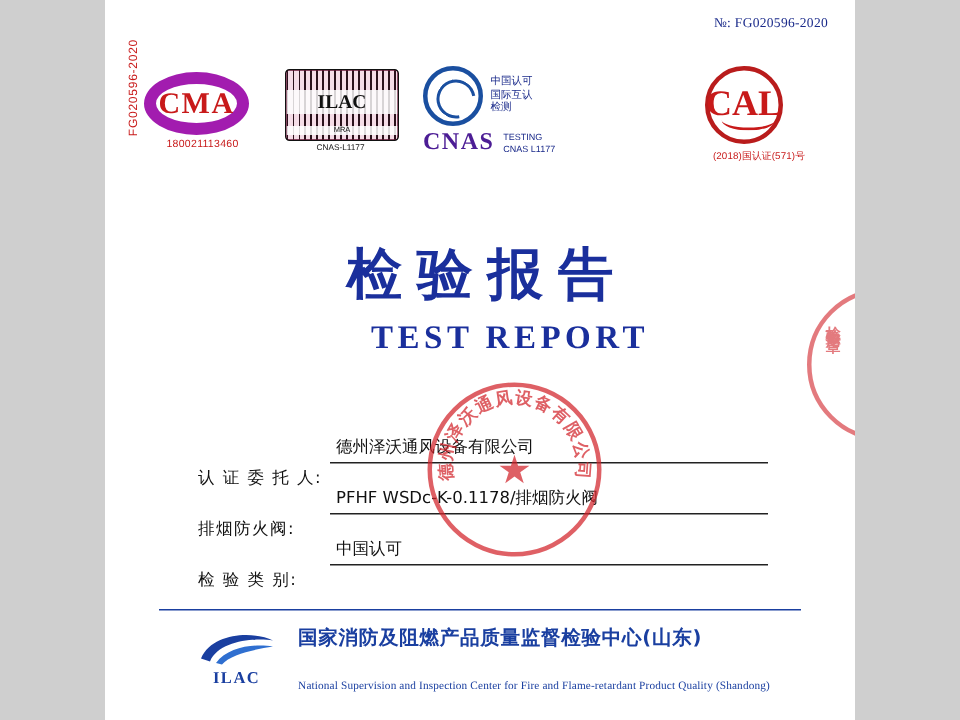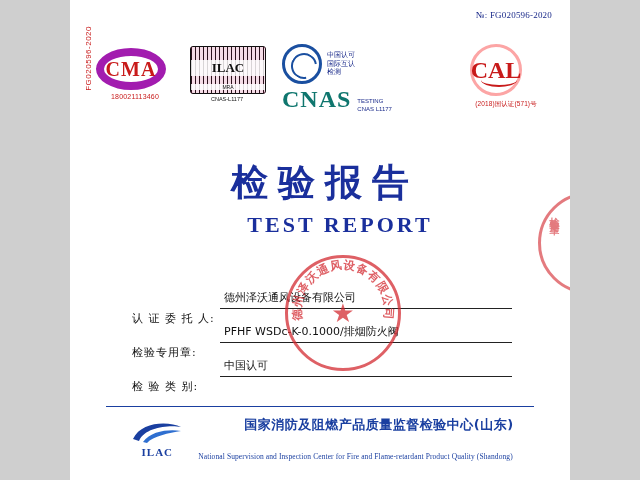--- a/index.html
+++ b/index.html
@@ -91,28 +91,28 @@
     content:"";position:absolute;left:50%;top:50%;
     width:22px;height:22px;margin:-11px 0 0 -11px;border-radius:50%;
     border:2px solid #1a4fa0;border-right-color:transparent;
     transform:rotate(35deg);
   }
   .cnas .cn-txt{
     font-size:7px;color:#1a2a8a;line-height:1.25;
   }
   .cnas .big{
     font-family:"Liberation Serif",serif;font-weight:bold;
-    font-size:24px;color:#0f766e;letter-spacing:1px;margin-top:2px;
+    font-size:16px;color:#4c1d95;letter-spacing:1px;margin-top:2px;
   }
   .cnas .lower{font-size:6px;color:#1a2a8a;line-height:1.25;margin-top:1px;}
 
   
   .cal{left:390px;top:10px;width:92px;}
   .cal .circ{
-    width:52px;height:52px;border-radius:50%;border:3px solid #fca5a5;
+    width:52px;height:52px;border-radius:50%;border:3px solid #b91c1c;
     margin-left:10px;position:relative;box-sizing:border-box;
   }
   .cal .circ .inner{
     position:absolute;left:50%;top:50%;transform:translate(-50%,-50%);
     font-family:"Liberation Serif",serif;font-weight:bold;font-size:24px;color:#c81a1a;
   }
   .cal .circ .tail{
     position:absolute;left:8px;bottom:6px;width:36px;height:12px;
     border-bottom:2px solid #c81a1a;border-radius:0 0 50% 50%;
   }
@@ -189,21 +189,21 @@
     display:flex;align-items:center;justify-content:center;gap:10px;
   }
   .sdqi{width:62px;text-align:center;}
   .sdqi svg{display:block;margin:0 auto;}
   .sdqi .sd{
     font-family:"Liberation Serif",serif;font-weight:bold;font-size:11px;
     color:#1a3fa0;letter-spacing:1px;margin-top:1px;
   }
   .foot-txt .cn{
     font-family:"DejaVu Sans",sans-serif;font-weight:bold;font-size:13px;
-    color:#1a3fa0;letter-spacing:.5px;margin-left:46px;
+    color:#1a3fa0;letter-spacing:.5px;
   }
   .foot-txt .en{
     font-family:"Liberation Serif",serif;font-size:7.5px;color:#1a3fa0;
     margin-top:18px;letter-spacing:.1px;
   }
 </style>
 </head>
 <body>
 
 <div id="page">
@@ -264,22 +264,22 @@
   <div class="title-cn">检验报告</div>
   <div class="title-en">TEST REPORT</div>
 
   <div class="fields">
     <div class="field">
       <span class="lbl">认 证 委 托 人:</span>
       <span class="val">德州泽沃通风设备有限公司</span>
       <span class="rule"></span>
     </div>
     <div class="field">
-      <span class="lbl">检验专用章:</span>
-      <span class="val">PFHF WSDc-K-0.1000/排烟防火阀</span>
+      <span class="lbl">排烟防火阀:</span>
+      <span class="val">PFHF WSDc-K-0.1178/排烟防火阀</span>
       <span class="rule"></span>
     </div>
     <div class="field">
       <span class="lbl">检 验 类 别:</span>
       <span class="val">中国认可</span>
       <span class="rule"></span>
     </div>
   </div>
 
   <div class="stamp">

